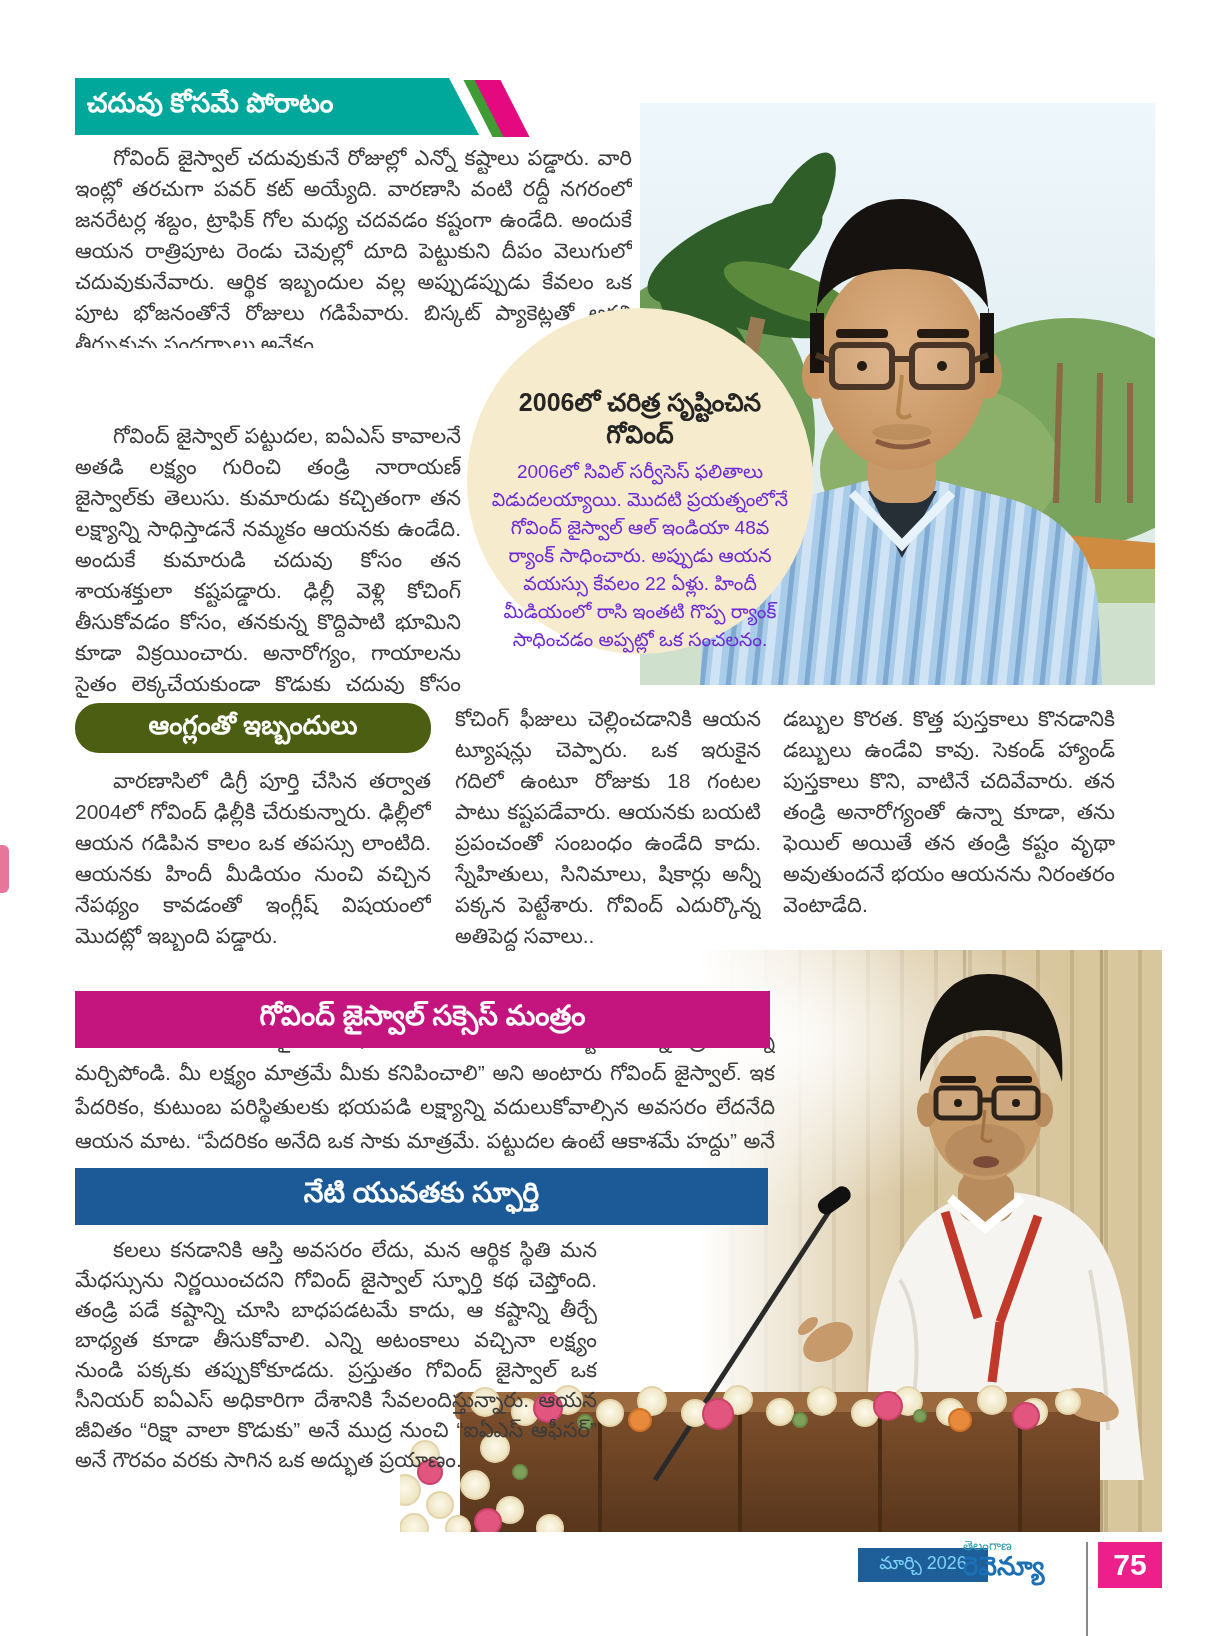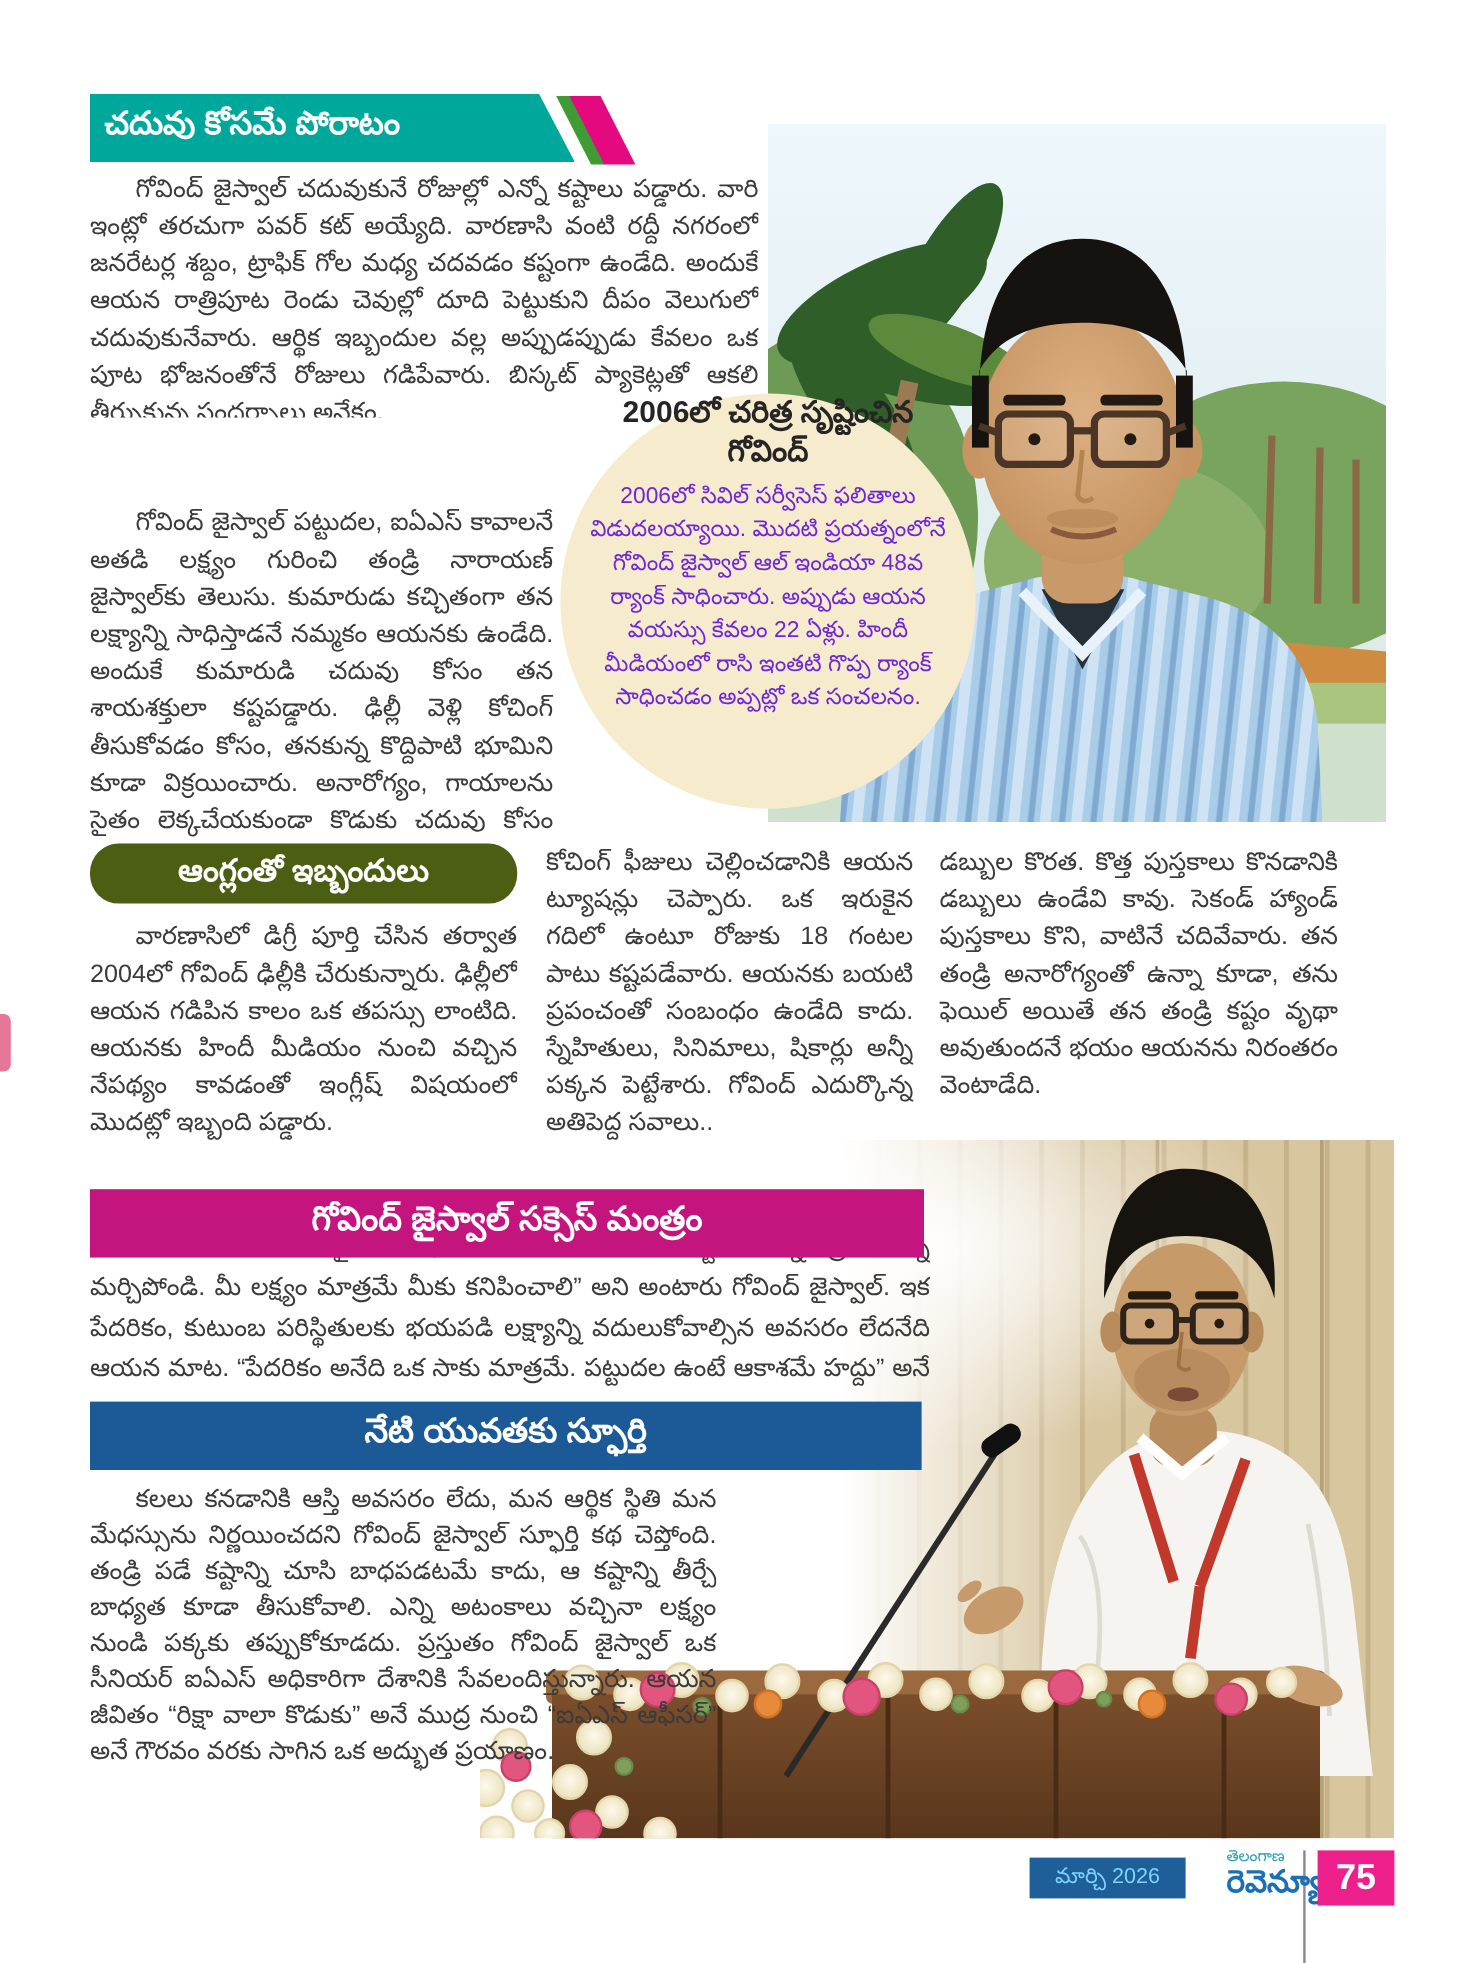--- a/index.html
+++ b/index.html
@@ -18,32 +18,32 @@
   .banner-flat{position:absolute;height:57px;display:flex;align-items:center;justify-content:center;
        color:#fff;font-weight:700;z-index:3;}
   .banner-flat.olive{background:#4b5e11;height:50px;font-size:26px;border-radius:24px;}
   .banner-flat.magenta{background:#c4157f;font-size:28px;}
   .banner-flat.blue{background:#1b5a96;font-size:28px;}
   
   .para{position:absolute;font-size:21px;line-height:31px;text-align:justify;
         text-indent:38px;overflow:hidden;z-index:2;}
   .col-text{text-indent:38px;}
   
-  .callout{position:absolute;left:467px;top:328px;width:346px;height:346px;border-radius:50%;
+  .callout{position:absolute;left:467px;top:308px;width:346px;height:346px;border-radius:50%;
            background:#f7ebcd;z-index:4;display:flex;flex-direction:column;align-items:center;
-           justify-content:flex-start;text-align:center;padding:0;box-sizing:border-box;}
+           justify-content:flex-end;text-align:center;padding:0;box-sizing:border-box;}
   .callout-title{font-weight:700;font-size:25px;line-height:32px;color:#252525;width:250px;margin-bottom:8px;}
   .callout-body{font-size:19px;line-height:28px;color:#6d28d9;width:300px;}
   
   .photo{position:absolute;overflow:hidden;z-index:1;}
   .photo svg{display:block;}
   
   .f-issue{position:absolute;left:858px;top:1548px;width:130px;height:34px;background:#1e5f9a;
            color:#7dd3fc;font-size:18px;display:flex;align-items:center;justify-content:center;z-index:5;}
-  .f-brand{position:absolute;left:1022px;top:1540px;z-index:5;line-height:1;}
+  .f-brand{position:absolute;left:963px;top:1540px;z-index:5;line-height:1;font-family:Liberation Mono, monospace;}
   .f-brand .small{font-size:13px;color:#2d9db5;display:block;margin-bottom:2px;}
   .f-brand .big{font-size:26px;color:#1a6fb5;font-weight:700;display:block;}
   .f-num{position:absolute;left:1098px;top:1542px;width:64px;height:46px;background:#ec1f8b;
          color:#fff;font-weight:700;font-size:30px;display:flex;align-items:center;justify-content:center;z-index:5;}
   .f-line{position:absolute;left:1086px;top:1542px;width:2px;height:94px;background:#8a8a8a;z-index:4;}
   .edge-mark{position:absolute;left:0;top:845px;width:9px;height:48px;background:#e0557f;
              border-radius:0 6px 6px 0;opacity:.8;z-index:2;}
 </style>
 </head>
 <body>

